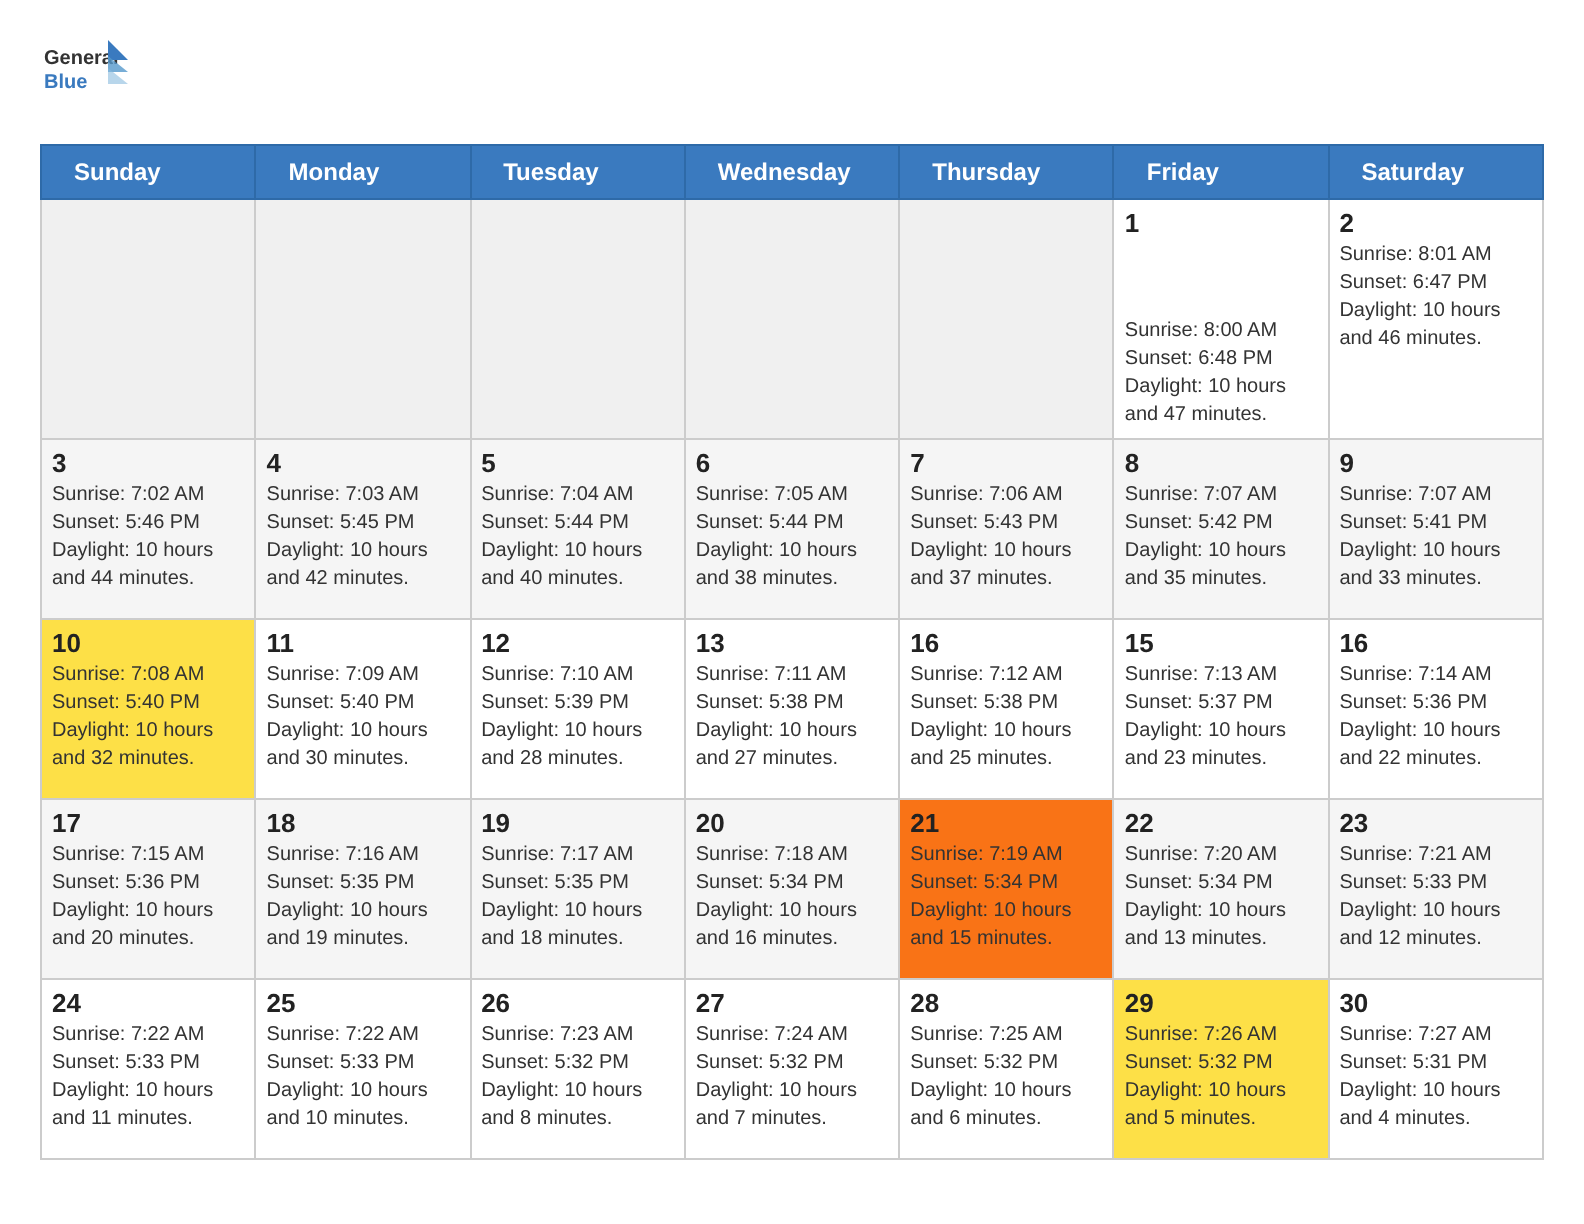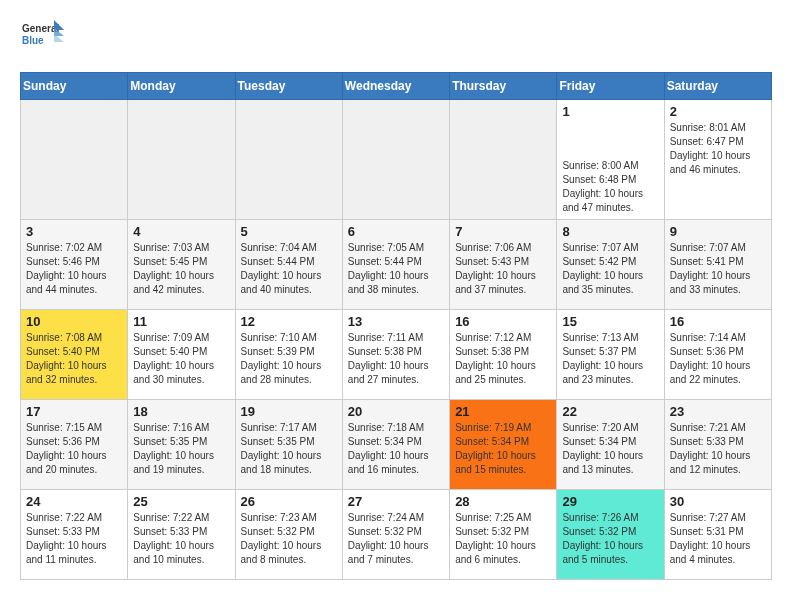--- a/index.html
+++ b/index.html
@@ -36,21 +36,21 @@
     table {
       width: 100%;
       border-collapse: collapse;
       table-layout: fixed;
     }
     thead th {
       background-color: #3a7abf;
       color: #fff;
       font-size: 12px;
       font-weight: bold;
-      padding: 6px 2px;
+      padding: 6px 16px;
       text-align: left;
       border: 1px solid #2e6aa8;
     }
     tbody td {
       border: 1px solid #ccc;
       vertical-align: top;
       padding: 4px 5px;
       font-size: 10.5px;
       color: #333;
       height: 90px;
@@ -284,21 +284,21 @@
           <div class="day-info" style="white-space: pre-line;">Sunrise: 7:24 AM
 Sunset: 5:32 PM
 Daylight: 10 hours and 7 minutes.</div>
         </td>
         <td style="background: rgb(255, 255, 255);">
           <div class="day-number">28</div>
           <div class="day-info" style="white-space: pre-line;">Sunrise: 7:25 AM
 Sunset: 5:32 PM
 Daylight: 10 hours and 6 minutes.</div>
         </td>
-        <td style="background: #5eead4;">
+        <td style="background: #fde047;">
           <div class="day-number">29</div>
           <div class="day-info" style="white-space: pre-line;">Sunrise: 7:26 AM
 Sunset: 5:32 PM
 Daylight: 10 hours and 5 minutes.</div>
         </td>
         <td style="background: rgb(255, 255, 255);">
           <div class="day-number">30</div>
           <div class="day-info" style="white-space: pre-line;">Sunrise: 7:27 AM
 Sunset: 5:31 PM
 Daylight: 10 hours and 4 minutes.</div>

